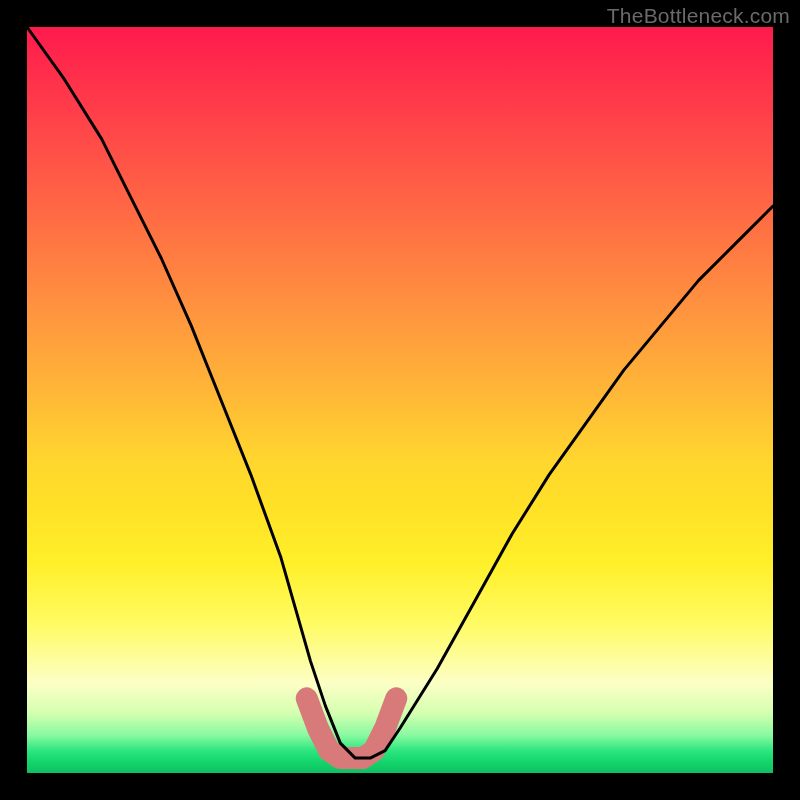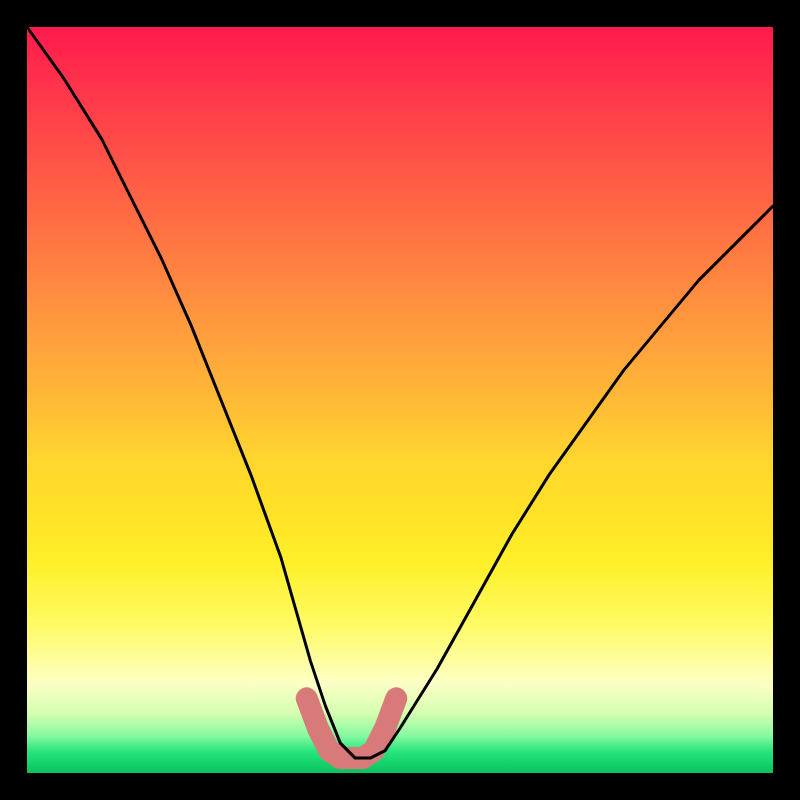--- a/index.html
+++ b/index.html
@@ -65,13 +65,14 @@
 </head>
 <body>
 
 <div class="frame">
   <div class="plot">
     <svg class="curve" viewBox="0 0 746 746">
       <polyline id="highlight-line" fill="none" stroke-linecap="round" stroke-linejoin="round" points="279.75,671.4 290.94,701.24 302.13,723.62 313.32,731.08 324.51,731.08 335.7,731.08 346.89000000000004,723.62 358.08,701.24 369.27,671.4" stroke="#d97a7a" stroke-width="22"></polyline>
       <polyline id="curve-line" fill="none" stroke-linecap="round" stroke-linejoin="round" points="0,0 37.300000000000004,52.219999999999914 74.60000000000001,111.89999999999998 104.44000000000001,171.58000000000004 134.28,231.26 164.12,298.40000000000003 193.96,373 223.79999999999998,447.59999999999997 253.64000000000001,529.6600000000001 268.56,581.88 283.48,634.1 298.40000000000003,678.86 313.32,716.16 328.24,731.08 343.16,731.08 358.08,723.62 373,701.24 410.3,641.56 447.59999999999997,574.42 484.90000000000003,507.28 522.1999999999999,447.59999999999997 559.5,395.38 596.8000000000001,343.15999999999997 634.1,298.40000000000003 671.4,253.64 708.6999999999999,216.34000000000003 746,179.03999999999996" stroke="#000000" stroke-width="3"></polyline>
     </svg>
   </div>
+  <div class="watermark">TheBottleneck.com</div>
 </div>
 
 </body></html>

